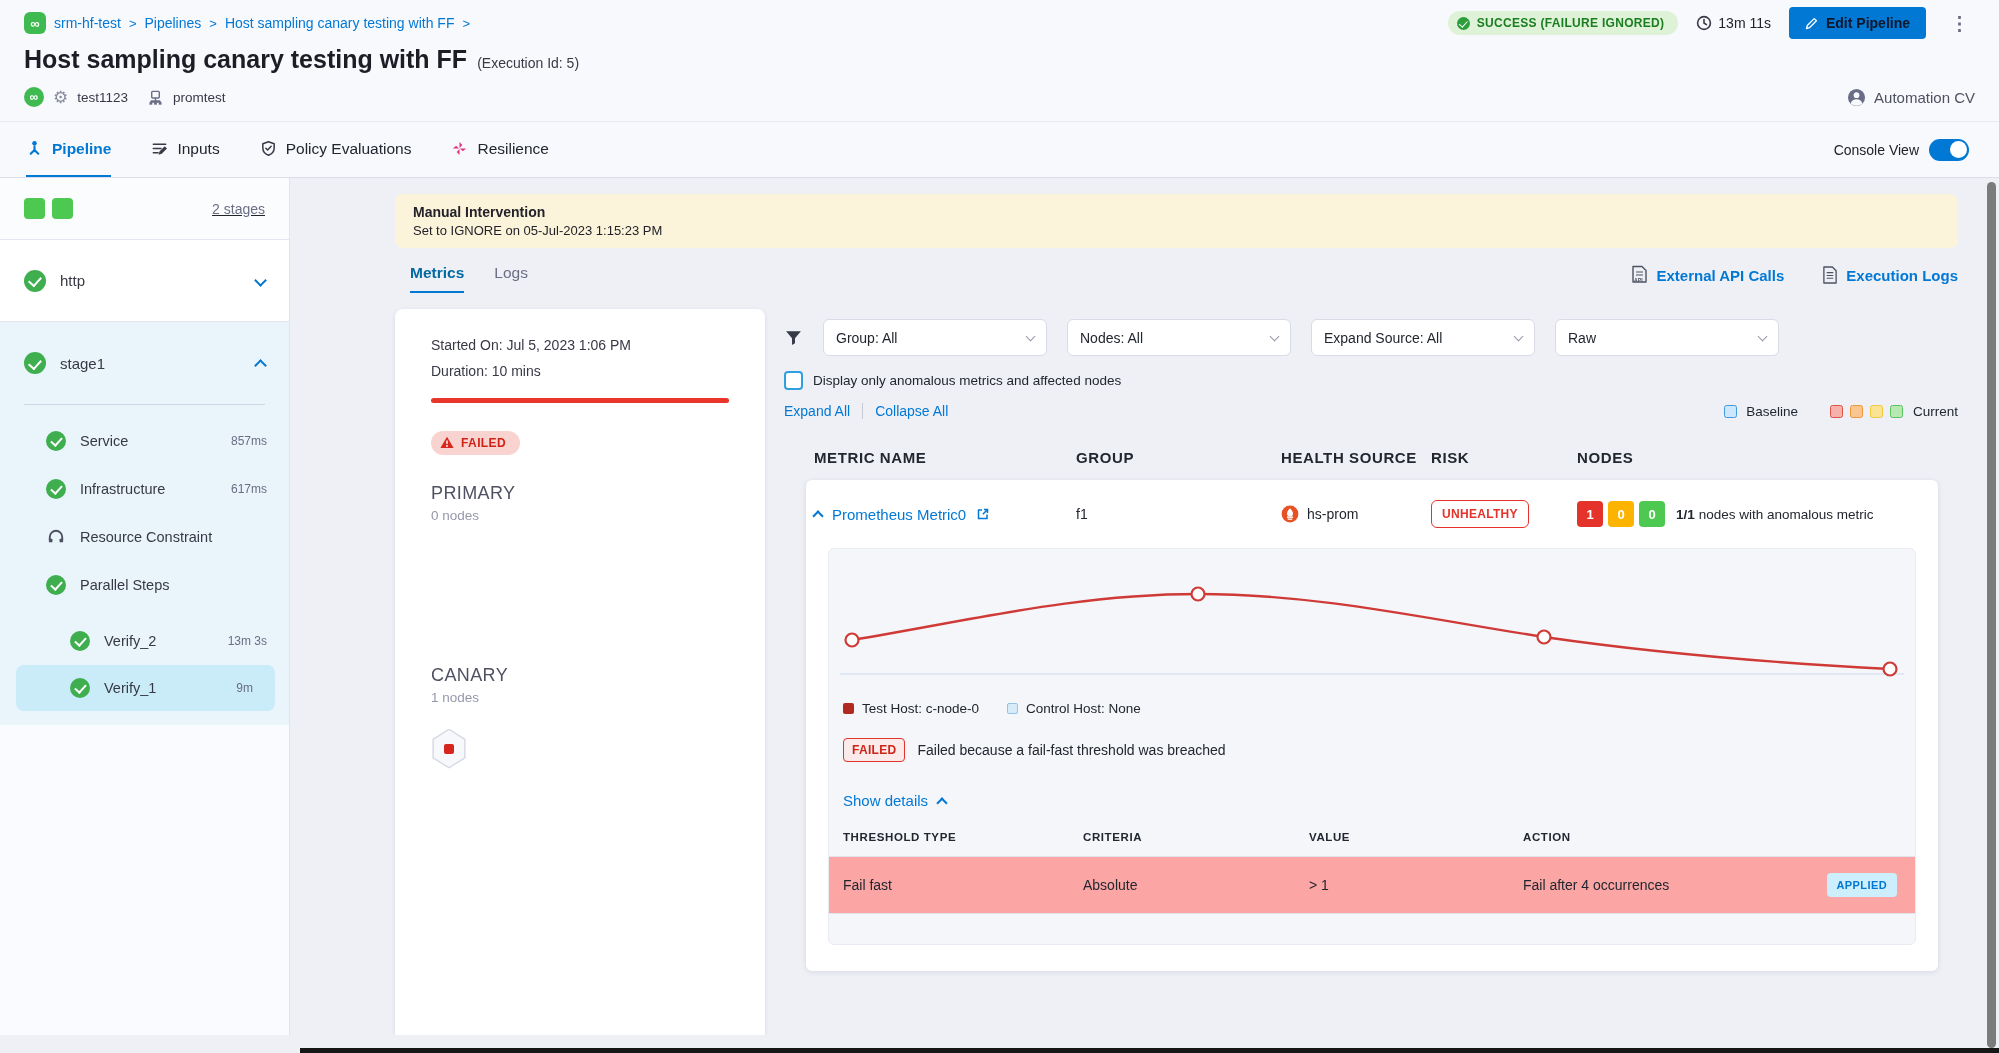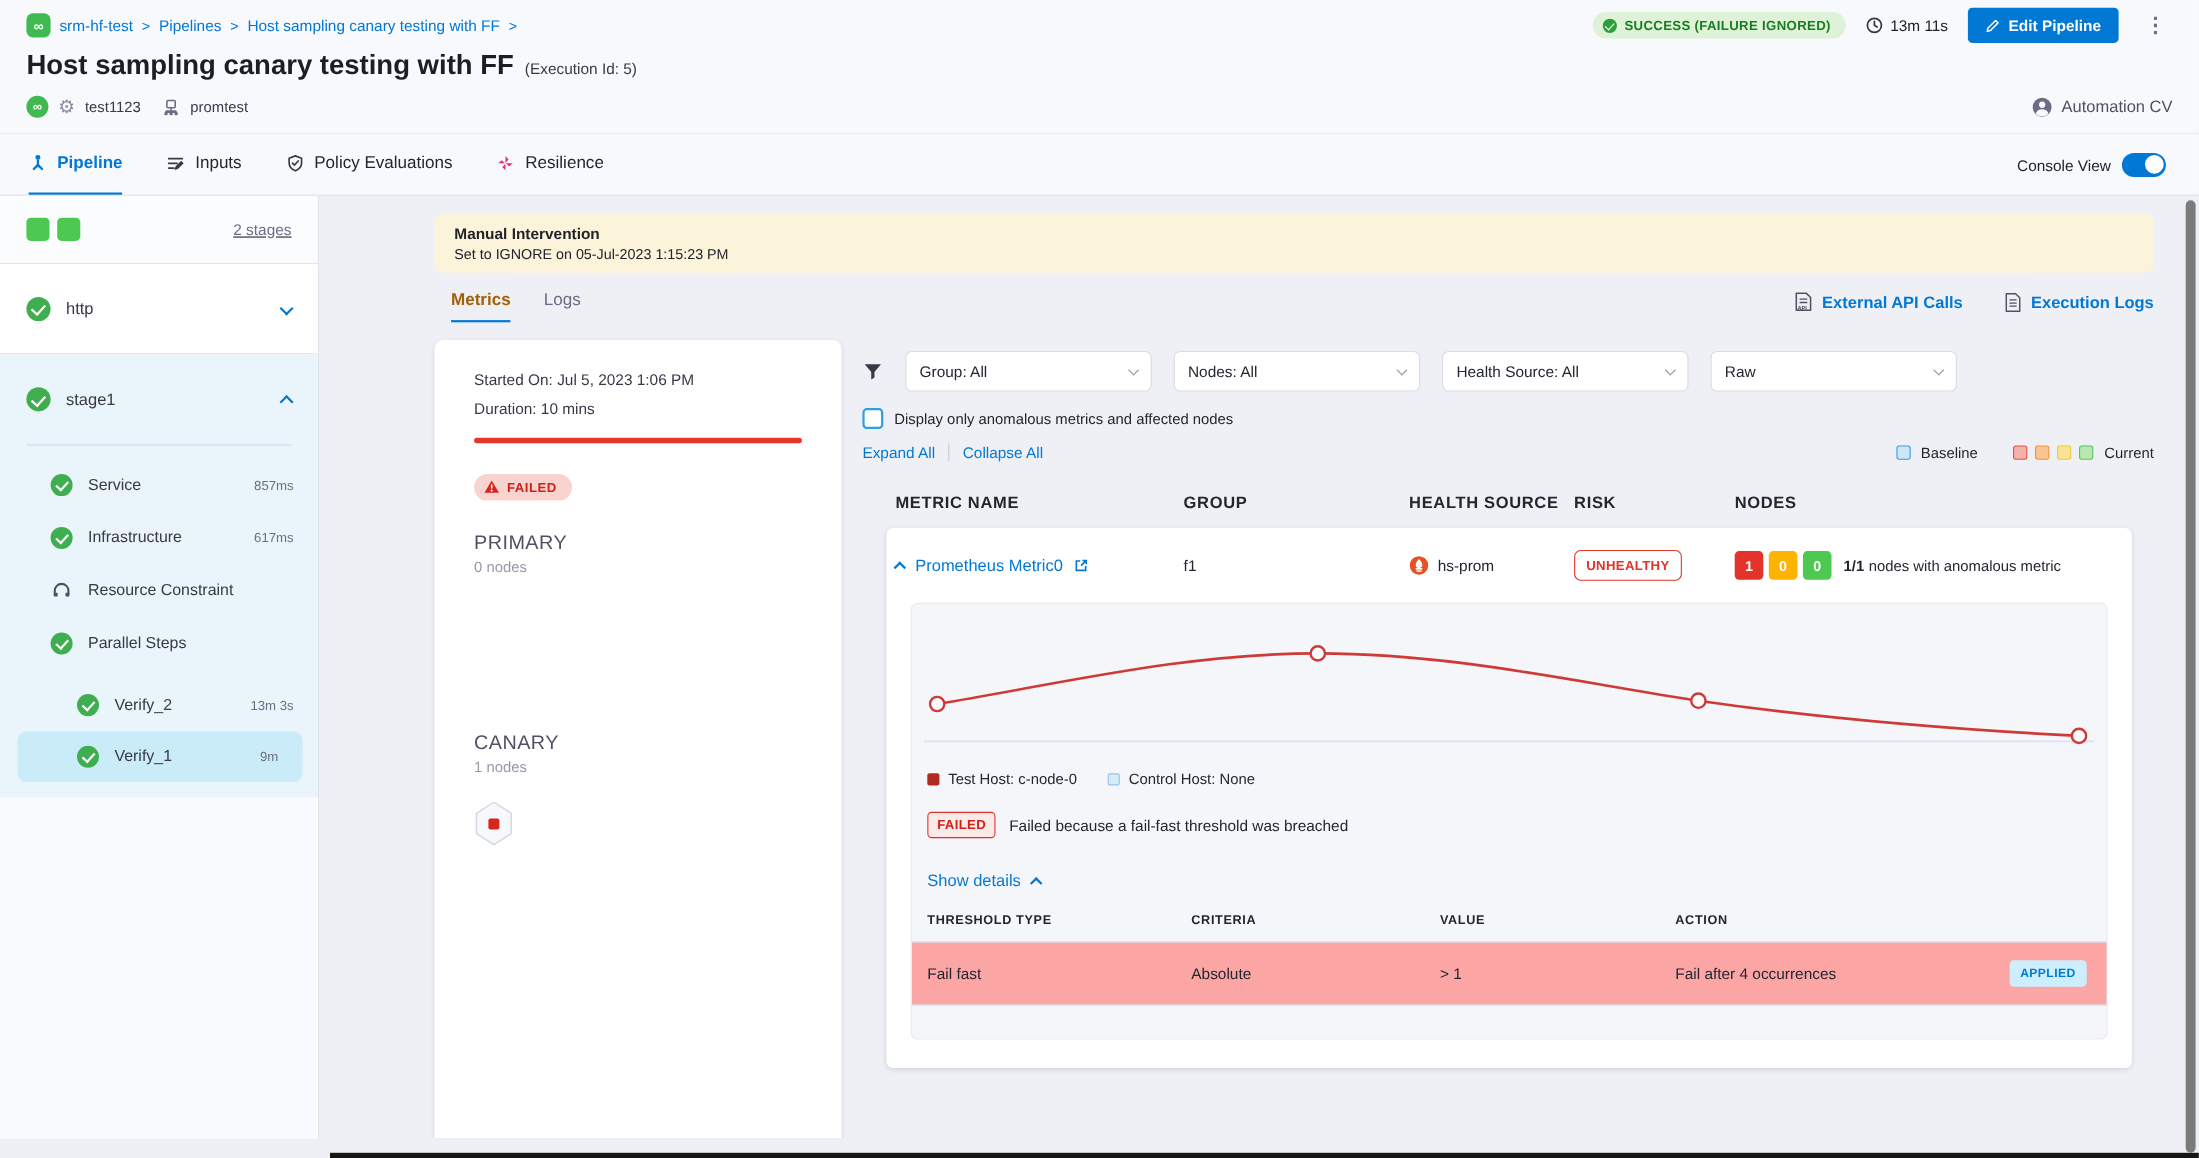--- a/index.html
+++ b/index.html
@@ -10,21 +10,21 @@
   .top-header { background:#f8f9fc; padding:10px 24px 0 24px; border-bottom:1px solid #e8eaf1; }
   .crumb-row { display:flex; align-items:center; gap:8px; height:26px; }
   .logo-chip { width:22px; height:22px; border-radius:6px; background:#3fba50; color:#fff; display:flex; align-items:center; justify-content:center; font-size:13px; font-weight:bold; }
   .crumb-link { color:#0278d5; font-size:14px; text-decoration:none; cursor:pointer; }
   .crumb-sep { color:#0278d5; font-size:13px; }
   .crumb-right { margin-left:auto; display:flex; align-items:center; gap:18px; }
   .status-pill { display:flex; align-items:center; gap:7px; background:#ddf2d6; color:#1b7d21; font-size:12px; font-weight:bold; letter-spacing:.3px; border-radius:13px; padding:5px 14px 5px 9px; }
   .mini-check { width:13px; height:13px; border-radius:50%; background:#2e9e3c; position:relative; }
   .mini-check::after { content:""; position:absolute; left:4px; top:2.2px; width:3.5px; height:6.5px; border-right:1.8px solid #fff; border-bottom:1.8px solid #fff; transform:rotate(42deg); }
   .time-chip { display:flex; align-items:center; gap:6px; font-size:14px; color:#22222a; }
-  .btn-primary { display:flex; align-items:center; gap:8px; background:#0278d5; color:#ffffff; font-size:14px; font-weight:bold; border:none; border-radius:4px; padding:8px 16px; cursor:pointer; }
+  .btn-primary { display:flex; align-items:center; gap:8px; background:#0278d5; color:#0f172a; font-size:14px; font-weight:bold; border:none; border-radius:4px; padding:8px 16px; cursor:pointer; }
   .kebab { color:#6b6d85; font-size:19px; font-weight:bold; padding:0 6px; cursor:pointer; }
   .title-row { display:flex; align-items:baseline; gap:10px; margin-top:9px; }
   .page-title { font-size:25px; font-weight:bold; color:#1d1d26; }
   .exec-id { font-size:14px; color:#383946; }
   .entity-row { display:flex; align-items:center; gap:9px; margin-top:13px; padding-bottom:14px; }
   .entity-label { font-size:13.5px; color:#383946; margin-right:10px; }
   .gear-glyph { color:#8a8ca0; font-size:17px; line-height:1; }
   .user-chip { margin-left:auto; display:flex; align-items:center; gap:8px; font-size:15px; color:#4f5162; }
 
   
@@ -63,21 +63,21 @@
   .step-row.selected { background:#c9ecf8; border-radius:8px; margin:0 14px 0 16px; padding-left:54px; height:46px; }
   .sidebar-rest { flex:1; background:#fafbfe; }
 
   
   .main { flex:1; padding:16px 41px 0 105px; display:flex; flex-direction:column; overflow:hidden; }
   .banner { background:#fcf4da; border-radius:8px; padding:10px 18px; }
   .banner-title { font-size:14px; font-weight:bold; color:#22222a; }
   .banner-sub { font-size:13px; color:#22222a; margin-top:3px; }
   .subtab-row { display:flex; align-items:flex-end; margin-top:16px; padding-left:15px; }
   .subtab { font-size:15.5px; padding-bottom:9px; border-bottom:2.5px solid transparent; cursor:pointer; }
-  .subtab.active { font-weight:bold; color:#a16207; border-bottom-color:#0278d5; }
+  .subtab.active { font-weight:bold; color:#0369a1; border-bottom-color:#0278d5; }
   .subtab.idle { color:#6b6d85; margin-left:30px; }
   .subtab-links { margin-left:auto; display:flex; align-items:center; gap:38px; padding-bottom:8px; }
   .blue-link { display:flex; align-items:center; gap:8px; color:#0278d5; font-size:15px; font-weight:bold; cursor:pointer; }
 
   .content-row { display:flex; gap:19px; margin-top:16px; flex:1; align-items:stretch; }
 
   
   .left-card { width:370px; min-width:370px; background:#fff; border-radius:8px 8px 0 0; box-shadow:0 1px 4px rgba(30,40,60,.10); padding:26px 36px; }
   .lc-line { font-size:14px; color:#383946; line-height:1.45; }
   .lc-line + .lc-line { margin-top:6px; }
@@ -390,21 +390,21 @@
           </span>
           <div class="select">
             <span>Group: All</span>
             <span class="sel-chev"></span>
           </div>
           <div class="select">
             <span>Nodes: All</span>
             <span class="sel-chev"></span>
           </div>
           <div class="select">
-            <span>Health Source: All</span>
+            <span>Expand Source: All</span>
             <span class="sel-chev"></span>
           </div>
           <div class="select">
             <span>Raw</span>
             <span class="sel-chev"></span>
           </div>
         </div>
 
         <div class="checkbox-row">
           <span class="checkbox"></span>

